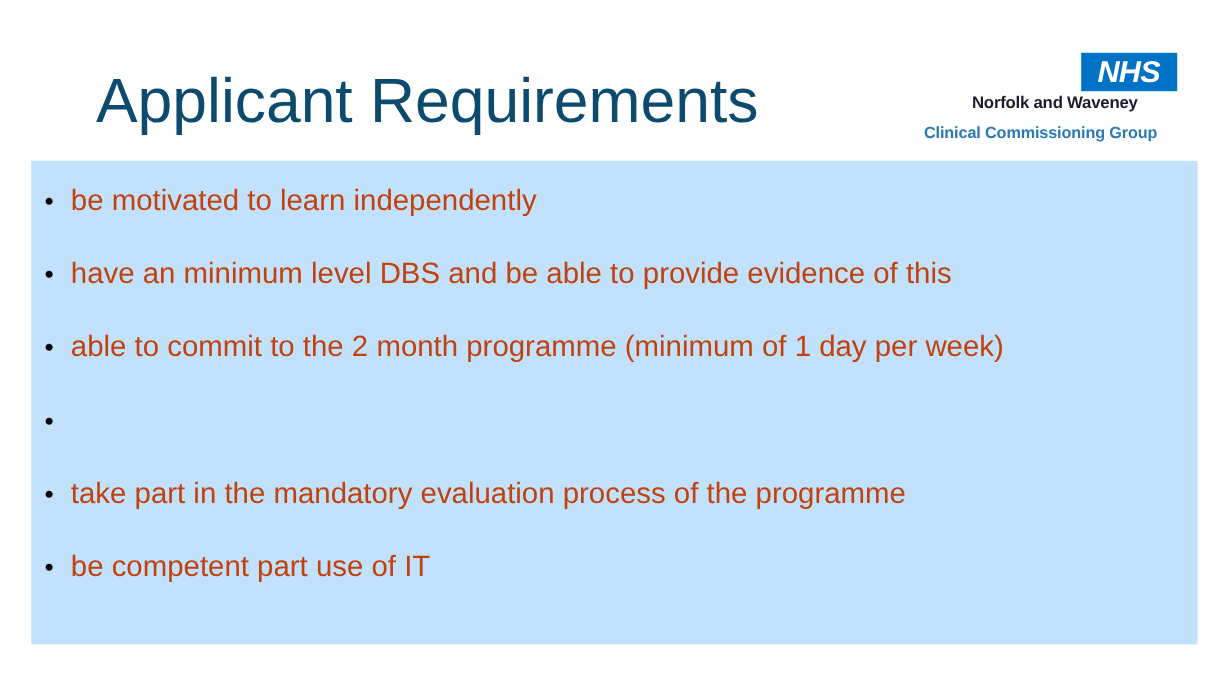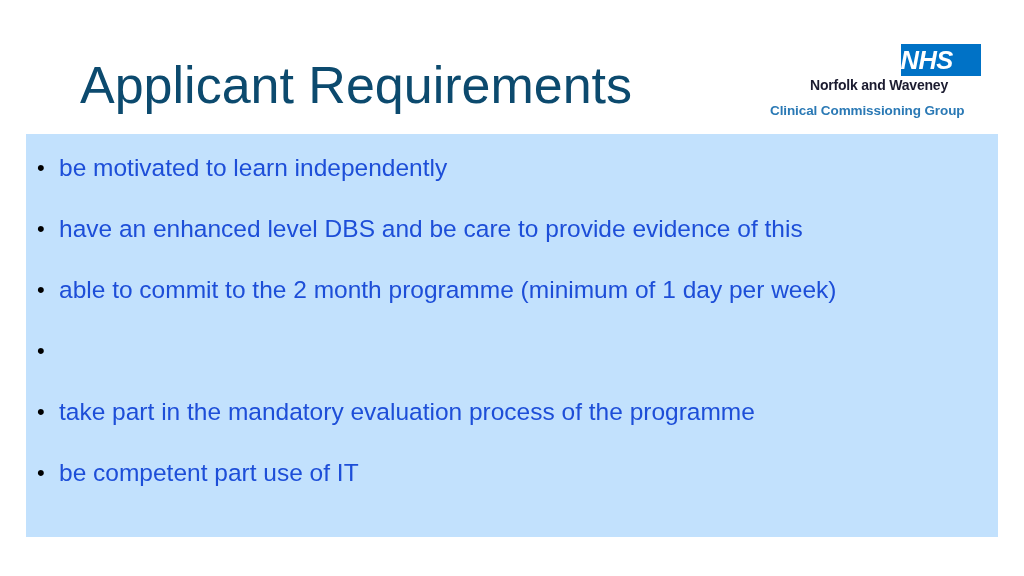--- a/index.html
+++ b/index.html
@@ -51,20 +51,21 @@
   }
   #nhs-badge {
     position: absolute;
     right: 7px;
     top: 0px;
     width: 80px;
     height: 32px;
     background: #0072c6;
     display: flex;
     align-items: center;
+    justify-content: center;
   }
   #nhs-badge .nhs-word {
     color: #ffffff;
     font-size: 25px;
     font-weight: 700;
     font-style: italic;
     letter-spacing: -0.5px;
     font-family: "Liberation Sans", sans-serif;
     transform: scaleX(1.02);
   }
@@ -123,21 +124,21 @@
     width: 22px;
     flex: 0 0 22px;
     font-size: 22px;
     line-height: 30px;
     color: #000000;
     text-align: left;
   }
   .bullet-text {
     font-size: 24.5px;
     line-height: 32px;
-    color: #1d4ed8;
+    color: #c2410c;
     letter-spacing: 0px;
   }
   .bullet-item:nth-child(1) { top: 17px; }
   .bullet-item:nth-child(2) { top: 78px; }
   .bullet-item:nth-child(3) { top: 139px; }
   .bullet-item:nth-child(4) { top: 200px; }
   .bullet-item:nth-child(5) { top: 261px; }
   .bullet-item:nth-child(6) { top: 322px; }
 </style>
 </head>
@@ -158,21 +159,21 @@
   <div id="content-panel">
     <ul id="bullet-list">
 
       <li class="bullet-item">
         <span class="bullet-dot">•</span>
         <span class="bullet-text">be motivated to learn independently</span>
       </li>
 
       <li class="bullet-item">
         <span class="bullet-dot">•</span>
-        <span class="bullet-text">have an enhanced level DBS and be care to provide evidence of this</span>
+        <span class="bullet-text">have an minimum level DBS and be able to provide evidence of this</span>
       </li>
 
       <li class="bullet-item">
         <span class="bullet-dot">•</span>
         <span class="bullet-text">able to commit to the 2 month programme (minimum of 1 day per week)</span>
       </li>
 
       <li class="bullet-item">
         <span class="bullet-dot">•</span>
       </li>

